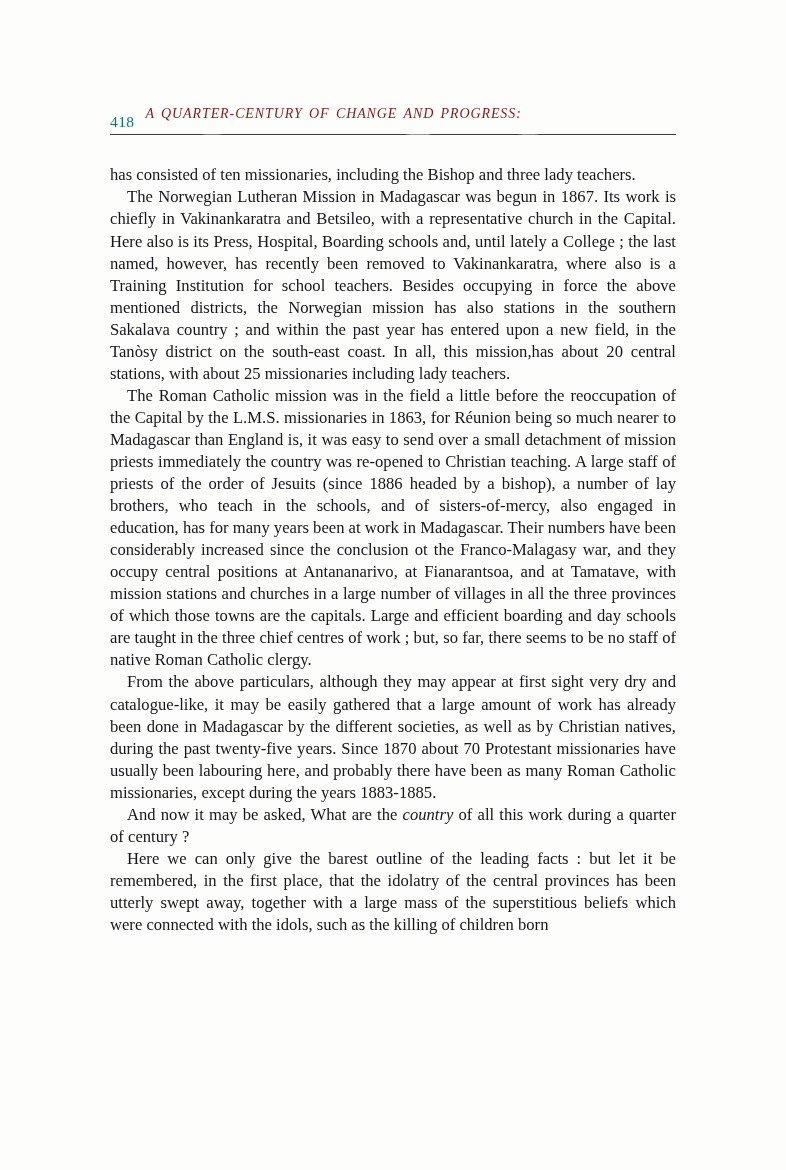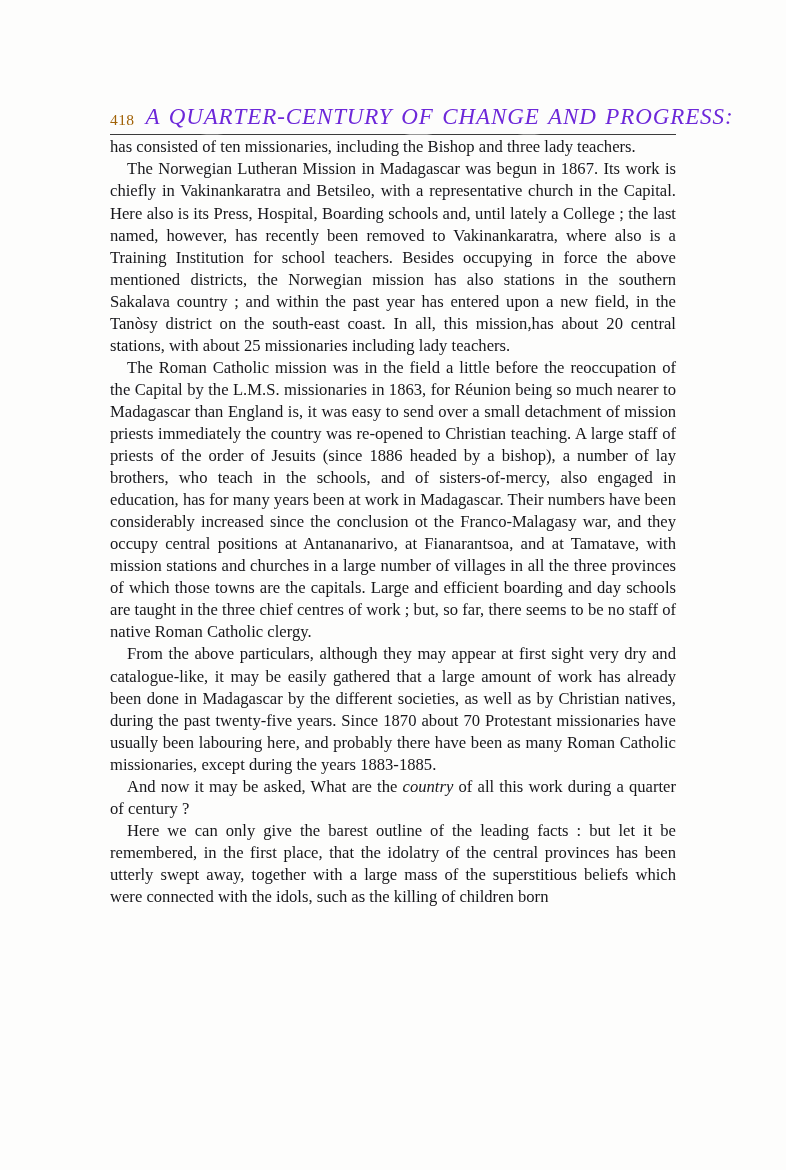--- a/index.html
+++ b/index.html
@@ -33,51 +33,51 @@
   .running-head {
     display: flex;
     align-items: baseline;
     height: 24px;
     white-space: nowrap;
   }
   .folio {
     font-family: "Liberation Serif", "DejaVu Serif", serif;
     font-size: 15.5px;
     letter-spacing: 0.4px;
-    color: #a16207;
+    color: #0f766e;
     margin-right: 11px;
     position: relative;
-    top: 1px;
+    top: 9px;
   }
   .head-title {
     font-style: italic;
-    font-size: 23px;
+    font-size: 14px;
     letter-spacing: 0.9px;
-    color: #6d28d9;
+    color: #7f1d1d;
     word-spacing: 2px;
   }
   .head-rule {
     margin-top: 6px;
     width: 566px;
     height: 1.4px;
     background: linear-gradient(
       to right,
       #2b2b2b 0%, #2b2b2b 16%,
       #6e6e6e 17%, #6e6e6e 19%,
       #2b2b2b 20%, #2b2b2b 52%,
       #8d8d8d 53%, #8d8d8d 56%,
       #2b2b2b 57%, #2b2b2b 72%,
       #777777 73%, #777777 75%,
       #2b2b2b 76%, #2b2b2b 100%
     );
     opacity: 0.92;
   }
   
   .body-text {
-    margin-top: 1px;
+    margin-top: 29px;
     width: 566px;
   }
   p.para {
     margin: 0;
     padding: 0;
     font-size: 16.6px;
     line-height: 22.05px;
     text-align: justify;
     text-align-last: left;
     text-indent: 0;

